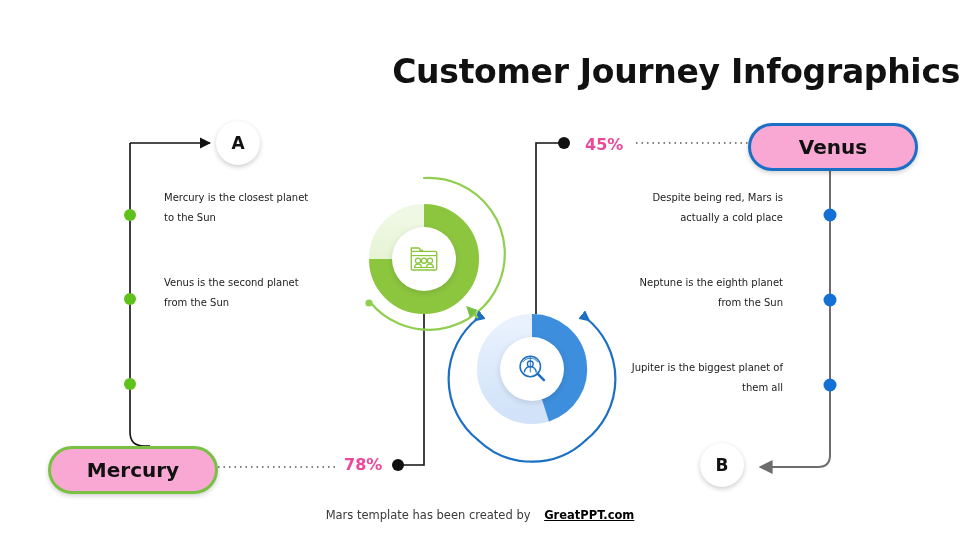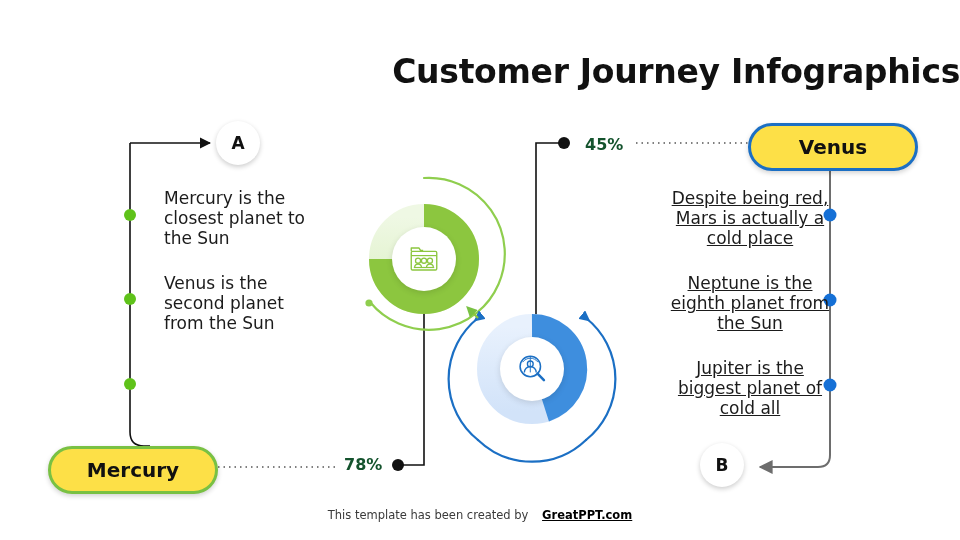--- a/index.html
+++ b/index.html
@@ -36,50 +36,50 @@
     display:flex;align-items:center;justify-content:center;
     font-size:17px;font-weight:bold;color:#111;
   }
   #badge-a{left:216px;top:121px;}
   #badge-b{left:700px;top:443px;}
 
   
   .pill{
     position:absolute;
     display:flex;align-items:center;justify-content:center;
-    background:#fde047;
+    background:#f9a8d4;
     border-radius:26px;
     font-size:20px;font-weight:bold;color:#111;
     box-shadow:0 2px 5px rgba(0,0,0,0.18);
   }
   #pill-mercury{
     left:48px;top:446px;width:164px;height:42px;
     border:3px solid #79C143;
   }
   #pill-venus{
     left:748px;top:123px;width:164px;height:42px;
     border:3px solid #1B6FC4;
   }
 
   
   .pct{
     position:absolute;
-    font-size:16px;font-weight:bold;color:#14532d;
+    font-size:16px;font-weight:bold;color:#ec4899;
   }
   #pct-75{left:344px;top:455px;}
   #pct-45{left:585px;top:135px;}
 
   
   .item{
     position:absolute;
-    font-size:17px;line-height:20px;color:#1b1b1b;
+    font-size:10px;line-height:20px;color:#1b1b1b;
     width:150px;
   }
   .left-item{text-align:left;left:164px;}
-  .right-item{text-align:center;width:160px;left:670px;text-decoration:underline;}
+  .right-item{text-align:right;width:160px;left:623px;}
   #l-item-0{top:188px;}
   #l-item-1{top:273px;}
   #l-item-2{top:358px;}
   #r-item-0{top:188px;}
   #r-item-1{top:273px;}
   #r-item-2{top:358px;}
 
   
   .footer{
     position:absolute;left:0;top:508px;width:960px;
@@ -223,19 +223,19 @@
   </div>
 
   <div class="pct" id="pct-75">78%</div>
   <div class="pct" id="pct-45">45%</div>
 
   <div class="item left-item" id="l-item-0">Mercury is the closest planet to the Sun</div>
   <div class="item left-item" id="l-item-1">Venus is the second planet from the Sun</div>
 
   <div class="item right-item" id="r-item-0">Despite being red, Mars is actually a cold place</div>
   <div class="item right-item" id="r-item-1">Neptune is the eighth planet from the Sun</div>
-  <div class="item right-item" id="r-item-2">Jupiter is the biggest planet of cold all</div>
+  <div class="item right-item" id="r-item-2">Jupiter is the biggest planet of them all</div>
 
   <div class="footer">
-    <span>This template has been created by </span><b>GreatPPT.com</b>
+    <span>Mars template has been created by </span><b>GreatPPT.com</b>
   </div>
 
 </div>
 
 </body></html>

